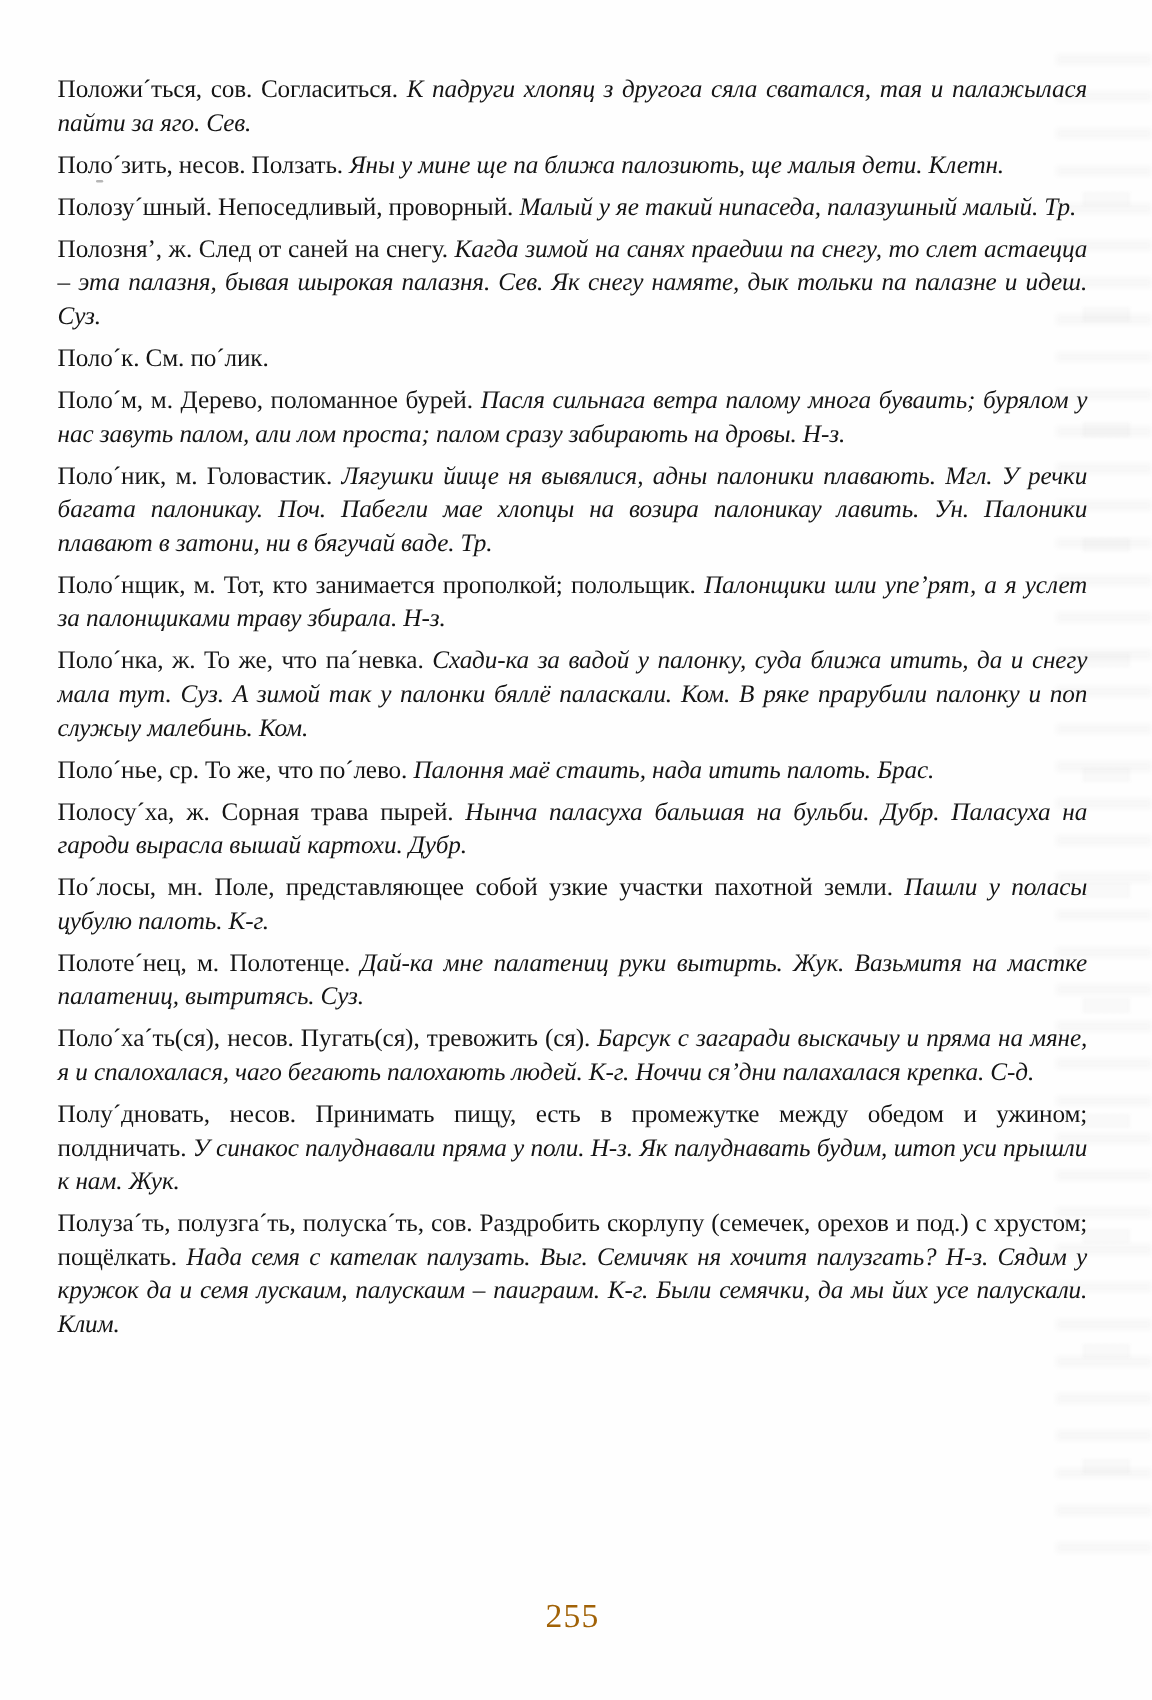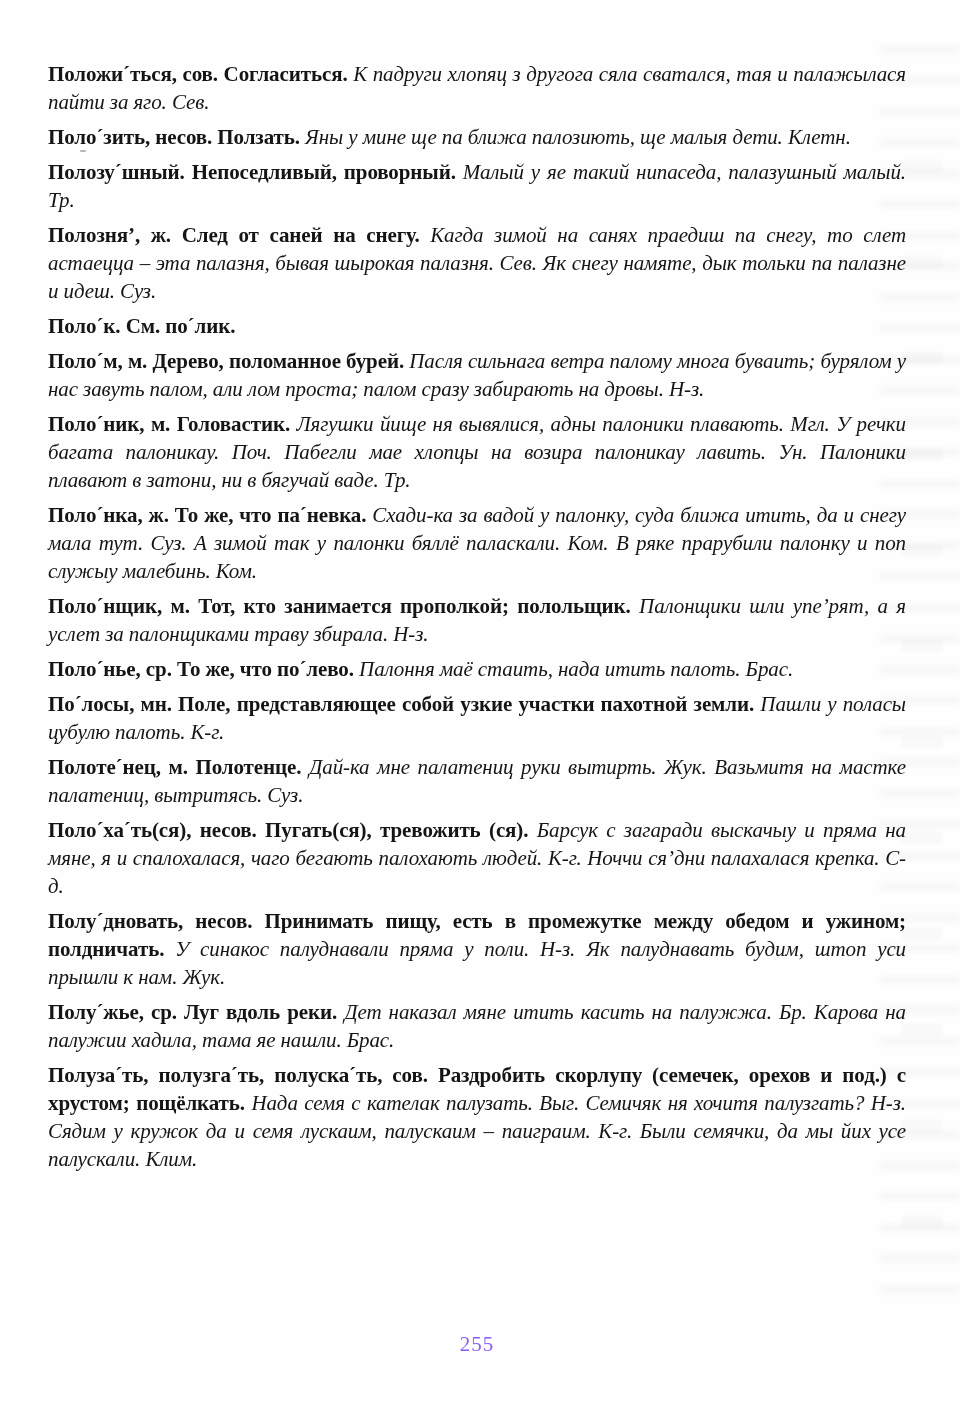--- a/index.html
+++ b/index.html
@@ -26,31 +26,31 @@
     top: 60px;
     width: 858px;
   }
   .entry {
     margin: 0 0 7px 0;
     font-size: 21px;
     line-height: 28px;
     text-align: justify;
     letter-spacing: -0.1px;
   }
-  .seg-bold   { font-weight: 700; }
+  .seg-bold   { font-weight: 400; }
   .seg-italic { font-style: italic; }
   .page-number {
     position: absolute;
     top: 1332px;
     left: 48px;
     width: 858px;
     text-align: center;
-    font-size: 21px;
+    font-size: 28px;
     letter-spacing: 1px;
-    color: #8b5cf6;
+    color: #a16207;
   }
   
   .bleed-strip {
     position: absolute;
     right: 0;
     top: 45px;
     width: 80px;
     height: 1270px;
     background: repeating-linear-gradient(
       180deg,
@@ -99,25 +99,25 @@
   <div class="speck"></div>
 
   <div class="content" id="entries-container">
       <p class="entry"><span class="seg-bold">Положи´ться, сов. Согласиться. </span><span class="seg-italic">К падруги хлопяц з другога сяла сватался, тая и палажылася пайти за яго. Сев.</span></p>
       <p class="entry"><span class="seg-bold">Поло´зить, несов. Ползать. </span><span class="seg-italic">Яны у мине ще па ближа палозиють, ще малыя дети. Клетн.</span></p>
       <p class="entry"><span class="seg-bold">Полозу´шный. Непоседливый, проворный. </span><span class="seg-italic">Малый у яе такий нипаседа, палазушный малый. Тр.</span></p>
       <p class="entry"><span class="seg-bold">Полозня’, ж. След от саней на снегу. </span><span class="seg-italic">Кагда зимой на санях праедиш па снегу, то слет астаецца – эта палазня, бывая шырокая палазня. Сев. Як снегу намяте, дык тольки па палазне и идеш. Суз.</span></p>
       <p class="entry"><span class="seg-bold">Поло´к. См. по´лик.</span></p>
       <p class="entry"><span class="seg-bold">Поло´м, м. Дерево, поломанное бурей. </span><span class="seg-italic">Пасля сильнага ветра палому многа буваить; бурялом у нас завуть палом, али лом проста; палом сразу забирають на дровы. Н-з.</span></p>
       <p class="entry"><span class="seg-bold">Поло´ник, м. Головастик. </span><span class="seg-italic">Лягушки йище ня вывялися, адны палоники плавають. Мгл. У речки багата палоникау. Поч. Пабегли мае хлопцы на возира палоникау лавить. Ун. Палоники плавают в затони, ни в бягучай ваде. Тр.</span></p>
+      <p class="entry"><span class="seg-bold">Поло´нщик, м. Тот, кто занимается прополкой; полольщик. </span><span class="seg-italic">Палонщики шли упе’рят, а я услет за палонщиками траву збирала. Н-з.</span></p>
       <p class="entry"><span class="seg-bold">Поло´нка, ж. То же, что па´невка. </span><span class="seg-italic">Схади-ка за вадой у палонку, суда ближа итить, да и снегу мала тут. Суз. А зимой так у палонки бяллё паласкали. Ком. В ряке прарубили палонку и поп служыу малебинь. Ком.</span></p>
-      <p class="entry"><span class="seg-bold">Поло´нщик, м. Тот, кто занимается прополкой; полольщик. </span><span class="seg-italic">Палонщики шли упе’рят, а я услет за палонщиками траву збирала. Н-з.</span></p>
       <p class="entry"><span class="seg-bold">Поло´нье, ср. То же, что по´лево. </span><span class="seg-italic">Палоння маё стаить, нада итить палоть. Брас.</span></p>
+      <p class="entry"><span class="seg-bold">Полосу´ха, ж. Сорная трава пырей. </span><span class="seg-italic">Нынча паласуха бальшая на бульби. Дубр. Паласуха на гароди вырасла вышай картохи. Дубр.</span></p>
       <p class="entry"><span class="seg-bold">По´лосы, мн. Поле, представляющее собой узкие участки пахотной земли. </span><span class="seg-italic">Пашли у поласы цубулю палоть. К-г.</span></p>
       <p class="entry"><span class="seg-bold">Полоте´нец, м. Полотенце. </span><span class="seg-italic">Дай-ка мне палатениц руки вытирть. Жук. Вазьмитя на мастке палатениц, вытритясь. Суз.</span></p>
       <p class="entry"><span class="seg-bold">Поло´ха´ть(ся), несов. Пугать(ся), тревожить (ся). </span><span class="seg-italic">Барсук с загаради выскачыу и пряма на мяне, я и спалохалася, чаго бегають палохають людей. К-г. Ноччи ся’дни палахалася крепка. С-д.</span></p>
       <p class="entry"><span class="seg-bold">Полу´дновать, несов. Принимать пищу, есть в промежутке между обедом и ужином; полдничать. </span><span class="seg-italic">У синакос палуднавали пряма у поли. Н-з. Як палуднавать будим, штоп уси прышли к нам. Жук.</span></p>
-      <p class="entry"><span class="seg-bold">Полу´жье, ср. Луг вдоль реки. </span><span class="seg-italic">Дет наказал мяне итить касить на палужжа. Бр. Карова на палужии хадила, тама яе нашли. Брас.</span></p>
       <p class="entry"><span class="seg-bold">Полуза´ть, полузга´ть, полуска´ть, сов. Раздробить скорлупу (семечек, орехов и под.) с хрустом; пощёлкать. </span><span class="seg-italic">Нада семя с кателак палузать. Выг. Семичяк ня хочитя палузгать? Н-з. Сядим у кружок да и семя лускаим, палускаим – паиграим. К-г. Были семячки, да мы йих усе палускали. Клим.</span></p>
     </div>
 
   <div class="page-number">255</div>
 </div>
 
 </body></html>

